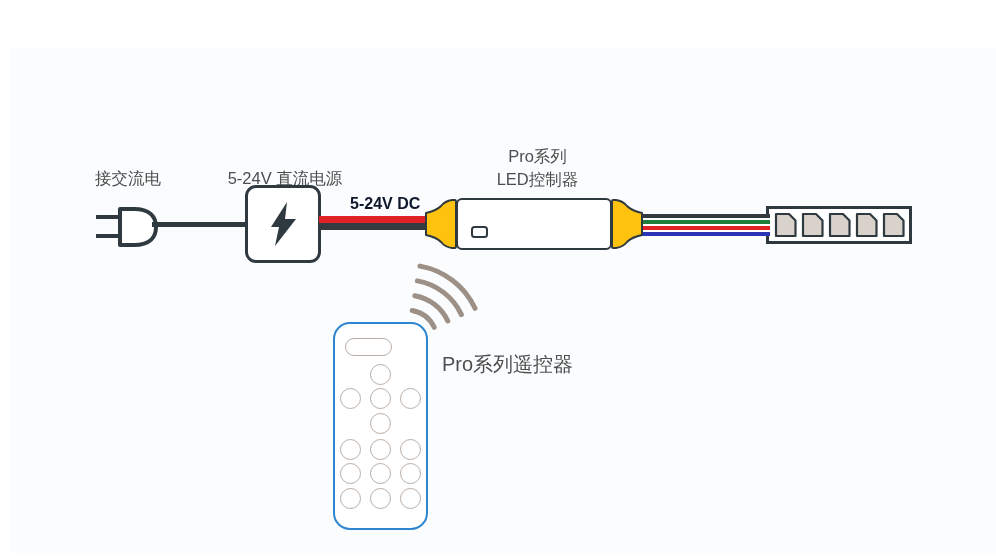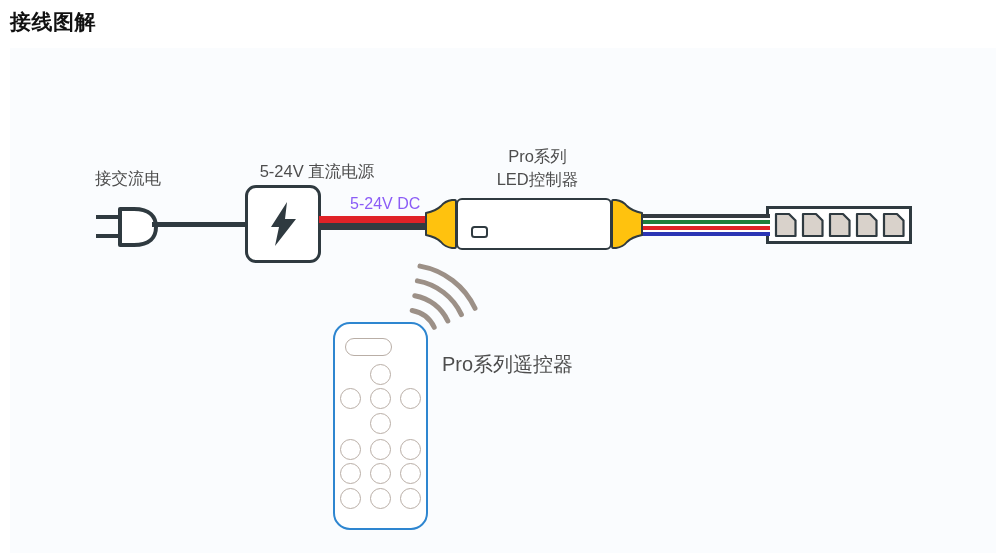--- a/index.html
+++ b/index.html
@@ -10,21 +10,21 @@
   }
   *{margin:0;padding:0;box-sizing:border-box;}
   html,body{width:996px;height:557px;background:#ffffff;overflow:hidden;
     font-family:"Liberation Sans","DejaVu Sans",sans-serif;}
   .stage{position:absolute;left:0;top:0;width:996px;height:557px;}
   .abs{position:absolute;}
   .page-title{left:10px;top:8px;font-size:21px;font-weight:bold;color:var(--title);letter-spacing:.5px;}
   .panel{left:10px;top:48px;right:0;bottom:4px;background:var(--panel);}
   .lbl{font-size:16.5px;color:var(--label);white-space:nowrap;}
   .lbl-center{text-align:center;}
-  .dc-lbl{font-size:16px;font-weight:normal;color:#8b5cf6;white-space:nowrap;}
+  .dc-lbl{font-size:16px;font-weight:bold;color:#0f172a;white-space:nowrap;}
 
   .wire-dark{background:var(--outline);}
   .psu-box{left:245px;top:185px;width:76px;height:78px;background:#fff;
     border:3.5px solid var(--outline);border-radius:11px;display:flex;
     align-items:center;justify-content:center;}
   .dcwire{left:319px;top:216px;width:114px;height:14px;z-index:1;}
   .dcwire .r{height:7px;background:var(--red);}
   .dcwire .b{height:7px;background:var(--black_wire);}
 
   .controller{left:456px;top:198px;width:156px;height:52px;background:#fff;
@@ -53,32 +53,31 @@
     border:2.5px solid var(--remote_border);border-radius:17px;z-index:2;}
   .rbtn{position:absolute;border:1.5px solid var(--btn_outline);background:#fff;}
   .pill{left:10px;top:14px;width:47px;height:18px;border-radius:9px;}
   .circ{width:21px;height:21px;border-radius:50%;}
 </style>
 </head>
 <body>
 
 <div class="stage">
 
-  <div class="abs page-title">接线图解</div>
 
   <div class="abs panel"></div>
 
   <div class="abs lbl" style="left:95px;top:168px;">接交流电</div>
   <svg class="abs" style="left:94px;top:203px;" width="66" height="48" viewBox="0 0 66 48">
     <path class="plug-stroke" d="M2,14 H26 M2,33 H26"></path>
     <path class="plug-body" d="M26,6 H40 C56,6 62,14 62,24 C62,34 56,42 40,42 H26 Z"></path>
   </svg>
   <div class="abs wire-dark" style="left:152px;top:222px;width:96px;height:5px;"></div>
 
-  <div class="abs lbl lbl-center" style="left:220px;top:161px;width:130px;margin-left:32px;">5-24V 直流电源</div>
+  <div class="abs lbl lbl-center" style="left:220px;top:168px;width:130px;">5-24V 直流电源</div>
   <div class="abs psu-box">
     <svg width="30" height="44" viewBox="0 0 30 44">
       <polygon class="bolt" points="19,0 3,25 11,25 7,44 28,17 17,17"></polygon>
     </svg>
   </div>
 
   <div class="abs dc-lbl" style="left:350px;top:195px;">5-24V DC</div>
   <div class="abs dcwire">
     <div class="r"></div>
     <div class="b"></div>

